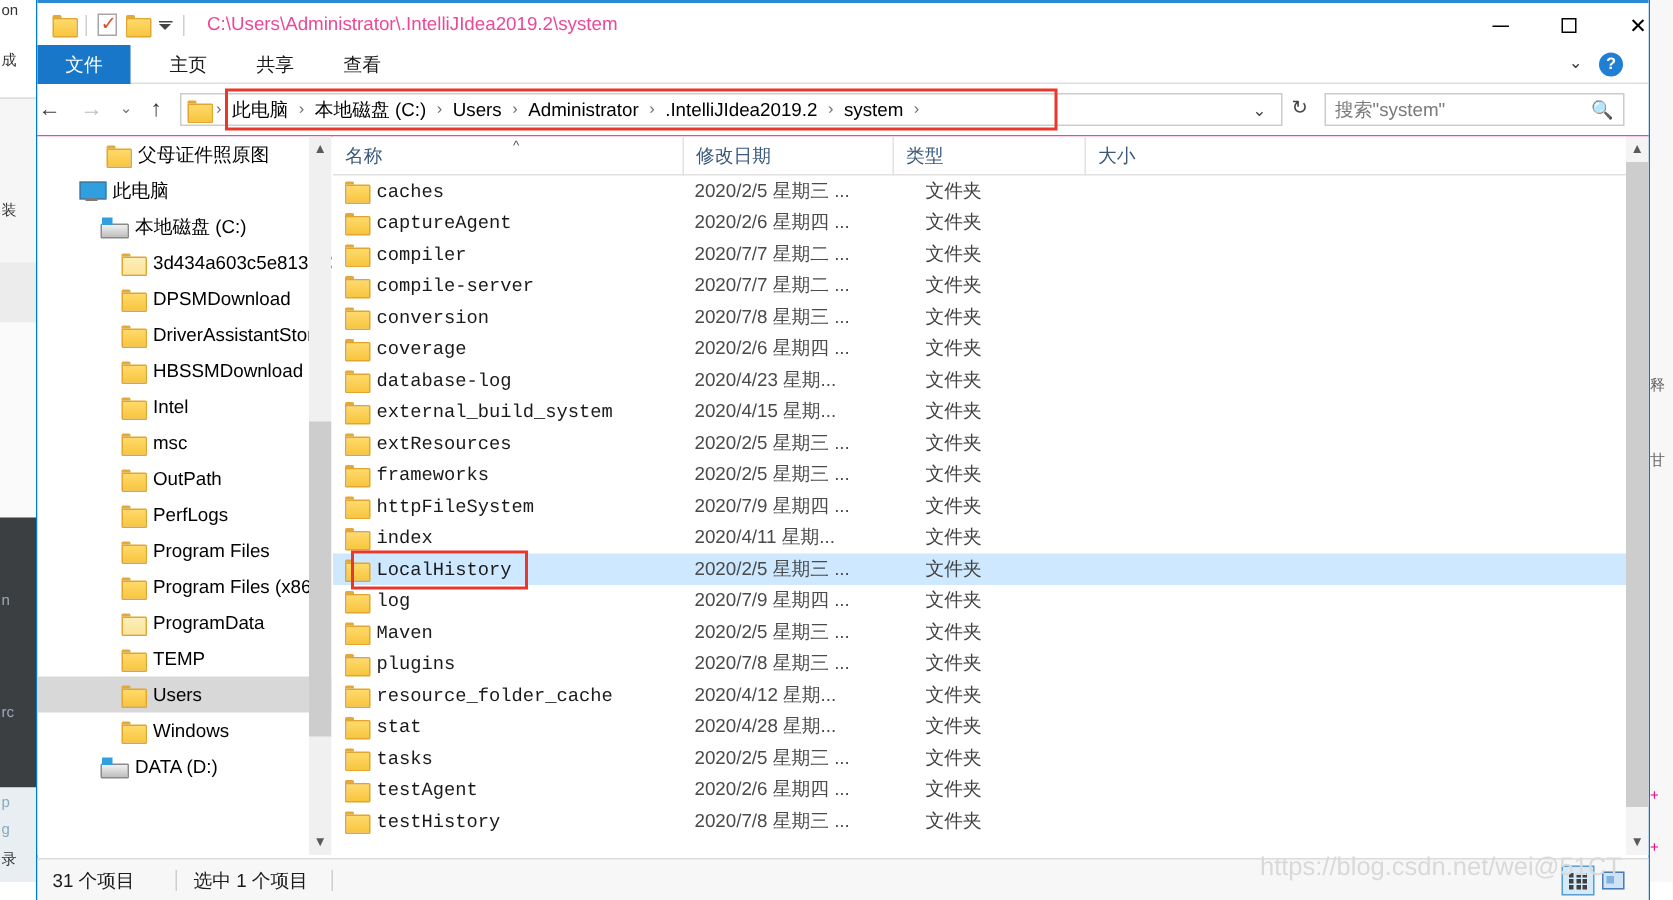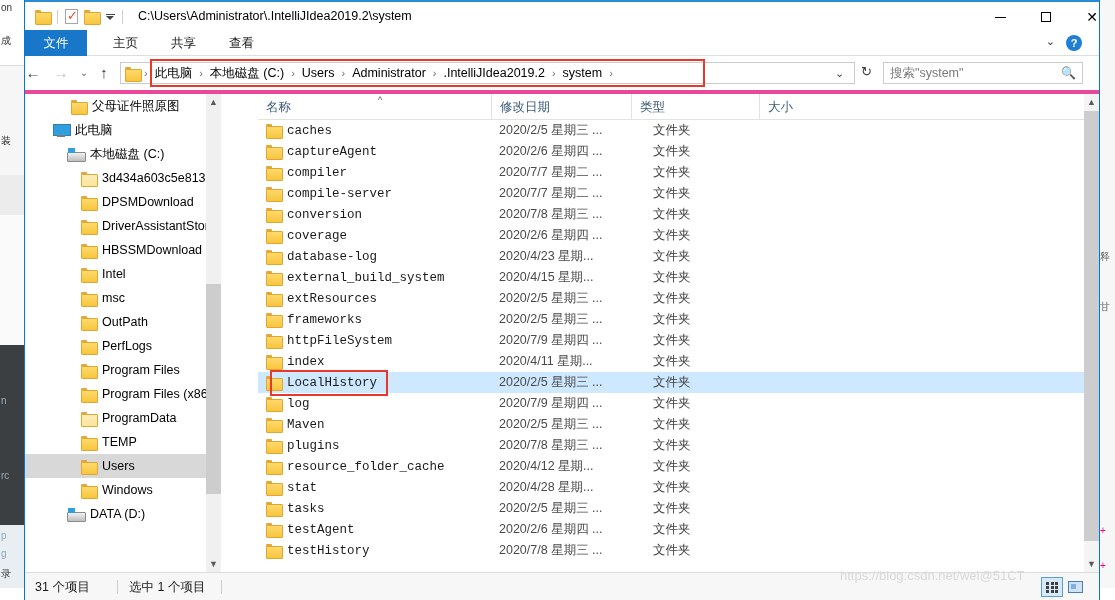--- a/index.html
+++ b/index.html
@@ -33,21 +33,21 @@
   .folder-ic { width:15px; height:13px; position:relative; display:inline-block; }
   .folder-ic::before{ content:""; position:absolute; left:0; top:0; width:6px; height:2px; background:#e3a83a; border-radius:1px 1px 0 0;}
   .folder-ic::after{ content:""; position:absolute; left:0; top:2px; width:15px; height:11px;
      background:linear-gradient(#ffd96b,#f7c63f); border:1px solid #e0a62f; border-radius:0 1px 1px 1px;}
   .folder-ic.pale::after{ background:linear-gradient(#fdeeb9,#fbe49a); }
   .sep-v { width:1px; height:14px; background:#cfcfcf; margin:0 7px; }
   .doc-ic { width:13px; height:15px; background:#fff; border:1px solid #a6a6a6; position:relative; }
   .doc-ic::after{ content:"✓"; position:absolute; left:1px; top:-2px; font-size:13px; color:#e04a2f; font-weight:bold;}
   .dd-arrow { width:0;height:0;border-left:4px solid transparent;border-right:4px solid transparent;border-top:4px solid #444; margin-left:5px;}
   .dd-bar { width:9px;height:1px;background:#444;margin-left:1px;}
-  #title-text { position:absolute; left:113px; top:7px; font-size:12.5px; color:#000000; white-space:nowrap; }
+  #title-text { position:absolute; left:113px; top:7px; font-size:12.5px; color:#ec4899; white-space:nowrap; }
   .wbtn { position:absolute; top:0; width:46px; height:30px; display:flex; align-items:center; justify-content:center; font-size:13px; color:#000; cursor:default;}
   #btn-min { left:952px; } #btn-max { left:998px; } #btn-close { left:1044px; }
   .gl-min { width:11px; height:1px; background:#000; }
   .gl-max { width:10px; height:10px; border:1px solid #000; }
   .gl-close { font-size:14px; line-height:14px; }
 
   
   #tabs { position:relative; height:26px; background:#ffffff; border-bottom:1px solid #dedede; }
   .tab { position:absolute; top:0; height:26px; line-height:26px; font-size:12.5px; color:#1a1a1a; padding:0 12px; }
   .tab.file { left:0; width:62px; background:#1877c9; color:#fff; text-align:center; padding:0;}
@@ -65,37 +65,37 @@
   .crumb { font-size:12.5px; color:#000; padding:0 3px; white-space:nowrap;}
   .crumb-sep { color:#6b6b6b; font-size:11px; padding:0 4px; }
   #addr-highlight { position:absolute; left:125px; top:3px; width:555px; height:28px; border:2px solid #e8382b; pointer-events:none;}
   #addr-caret { position:absolute; left:810px; top:11px; font-size:11px; color:#444;}
   #refresh-btn { position:absolute; left:836px; top:8px; font-size:13px; color:#444; }
   #searchbox { position:absolute; left:858px; top:6px; width:200px; height:22px; border:1px solid #cccccc; background:#fff; display:flex; align-items:center; justify-content:space-between; padding:0 6px;}
   #search-ph { font-size:12.5px; color:#7a7a7a; }
   #search-ic { font-size:12px; color:#333; }
 
   
-  #main { position:relative; height:479px; border-top:4px solid #ec4899; }
+  #main { position:relative; height:479px; border-top:1px solid #ec4899; }
   #nav-pane { position:absolute; left:0; top:0; width:196px; height:479px; background:#ffffff; overflow:hidden; }
   .tree-row { position:relative; height:24px; display:flex; align-items:center; font-size:12.5px; color:#000; white-space:nowrap;}
   .tree-row.sel { background:#d8d8d8; }
   .tree-row .ic { margin-right:6px; flex:0 0 auto; }
   .pc-ic { width:16px;height:13px; position:relative; display:inline-block;}
   .pc-ic::before{content:"";position:absolute;left:0;top:0;width:16px;height:10px;background:#2f9fe0;border:1px solid #3a7ca5;}
   .pc-ic::after{content:"";position:absolute;left:4px;top:11px;width:8px;height:2px;background:#7b7b7b;}
   .drv-ic { width:17px;height:12px;position:relative;display:inline-block;}
   .drv-ic::before{content:"";position:absolute;left:0;top:4px;width:17px;height:8px;background:linear-gradient(#f0f0f0,#bfbfbf);border:1px solid #8a8a8a;border-radius:1px;}
   .drv-ic::after{content:"";position:absolute;left:1px;top:0px;width:7px;height:5px;background:#2f9fe0;}
   #nav-scroll { position:absolute; right:0; top:0; width:15px; height:479px; background:#f0f0f0; }
   #nav-scroll .arw { position:absolute; left:0; width:15px; height:17px; text-align:center; font-size:9px; color:#5a5a5a; line-height:17px;}
   #nav-scroll .arw.up { top:0; } #nav-scroll .arw.dn { bottom:0; }
   #nav-thumb { position:absolute; left:0; top:190px; width:15px; height:210px; background:#cdcdcd; }
 
-  #list-pane { position:absolute; left:197px; top:0; right:15px; height:479px; background:#ffffff;margin-left:36px; }
+  #list-pane { position:absolute; left:197px; top:0; right:15px; height:479px; background:#ffffff; }
   #colhdr { position:relative; height:26px; border-bottom:1px solid #e2e2e2; }
   .col { position:absolute; top:0; height:26px; line-height:26px; font-size:12.5px; color:#3b5a79; padding-left:8px; border-left:1px solid #e2e2e2;}
   .col:first-child { border-left:none; }
   #col-name { left:0; width:233px; } #col-date { left:233px; width:140px; }
   #col-type { left:373px; width:128px; } #col-size { left:501px; width:90px; }
   #sort-ind { position:absolute; left:120px; top:1px; font-size:9px; color:#5a5a5a; }
   .frow { position:relative; height:21px; display:flex; align-items:center; font-size:12.5px; color:#1a1a1a;}
   .frow.selected { background:#cde8ff; }
   .frow .fname { position:absolute; left:29px; width:210px; white-space:nowrap; overflow:hidden;font-family:Liberation Mono, monospace;}
   .frow .fdate { position:absolute; left:241px; width:135px; color:#4a4a4a; white-space:nowrap;}
@@ -115,21 +115,21 @@
   #st-sel { position:absolute; left:104px; top:6px; font-size:12.5px; color:#1a1a1a;}
   #st-sep2 { position:absolute; left:196px; top:7px; width:1px; height:14px; background:#cfcfcf;}
   .viewbtn { position:absolute; top:4px; width:22px; height:20px; }
   #view-details { left:1016px; border:1px solid #5a9fd4; background:#d6e9f8;}
   #view-tiles  { left:1040px; }
   .vd-g { position:absolute; left:4px; top:4px; width:12px; height:12px; }
   .vd-g i { position:absolute; width:3px; height:3px; background:#3f3f3f; display:block;}
   .tile-g { position:absolute; left:3px; top:4px; width:15px; height:12px; border:1px solid #4a7fb5; background:#cfe3f5;}
   .tile-g::after{content:"";position:absolute;left:2px;top:2px;width:5px;height:5px;background:#7fb2e0;}
 
-  #watermark { position:absolute; left:840px; top:568px; font-size:13px; color:#d9d9d9; white-space:nowrap; z-index:1; font-family:"Liberation Sans",sans-serif;}
+  #watermark { position:absolute; left:840px; top:568px; font-size:17px; color:#d9d9d9; white-space:nowrap; z-index:1; font-family:"Liberation Sans",sans-serif;}
   #bottom-strip { position:absolute; left:0; bottom:0; width:1115px; height:12px; background:#ffffff; overflow:hidden; z-index:0;}
   #bottom-strip .bt { position:absolute; font-size:11px; color:#777; white-space:nowrap;}
 </style>
 </head>
 <body>
 
 <div id="bg-left">
   <div class="seg s1"></div>
     <div class="seg s2"></div>
     <div class="seg s3"></div>

